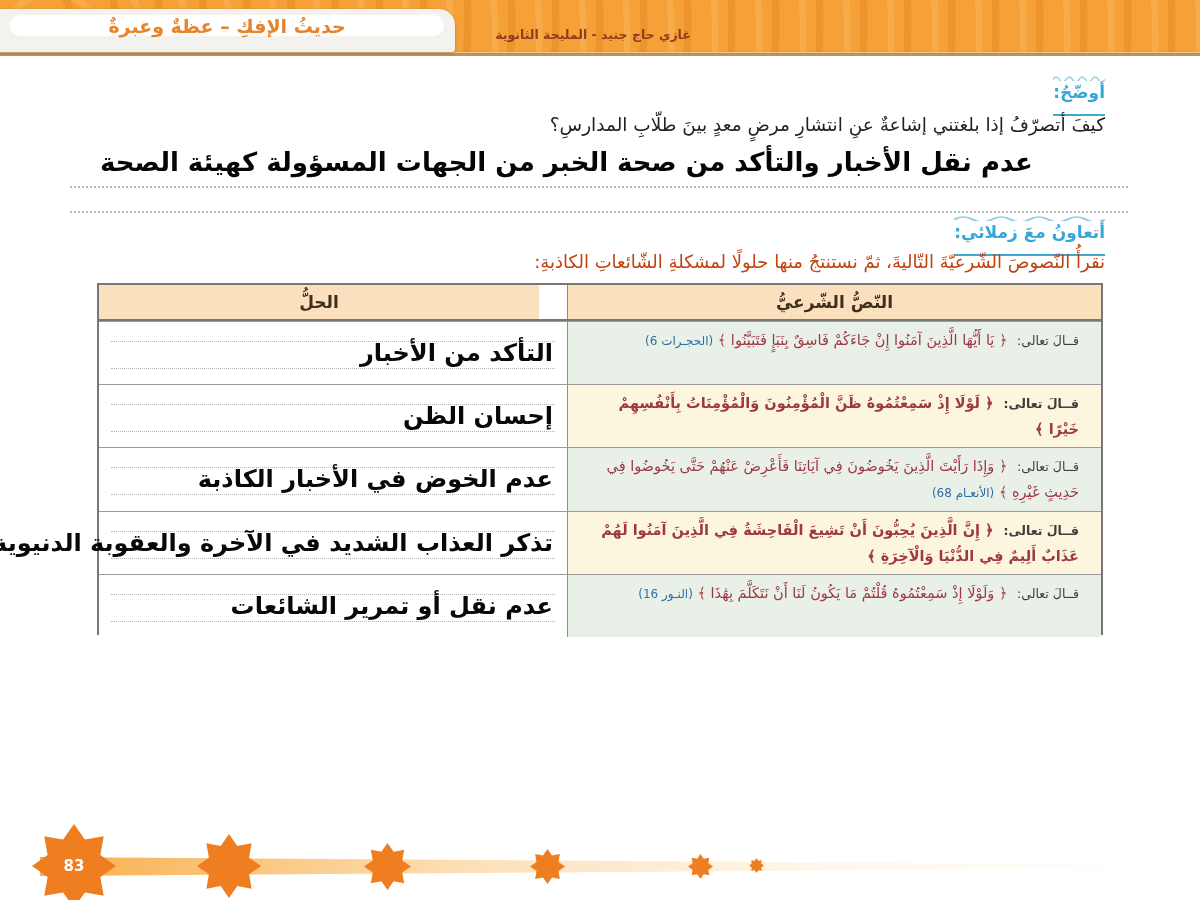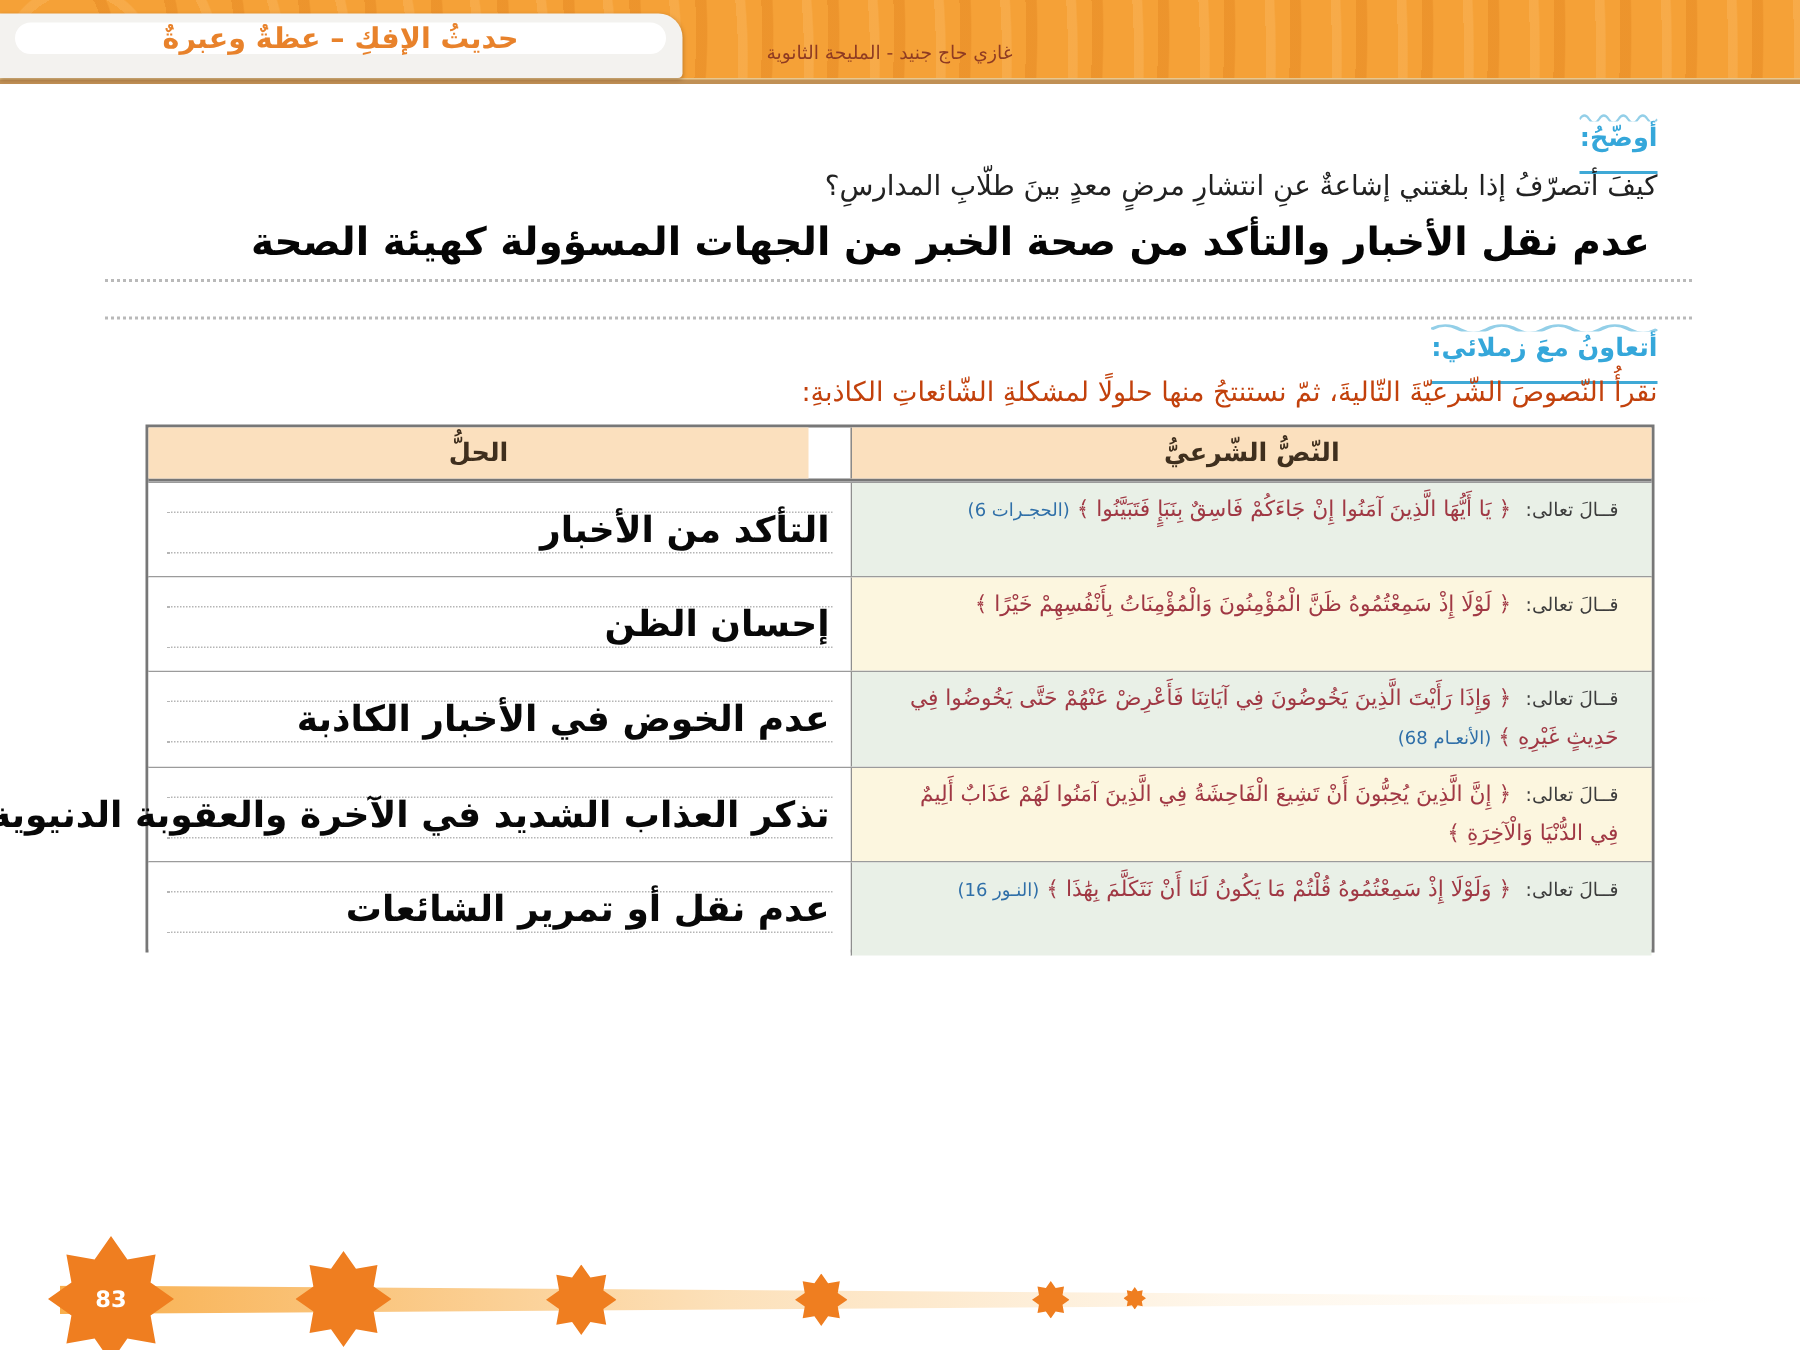--- a/index.html
+++ b/index.html
@@ -21,34 +21,34 @@
     background:#F3F2EF;border-top-right-radius:16px;border-bottom-right-radius:3px;
     box-shadow:0 1px 3px rgba(80,40,0,.35);
   }
   .title-pill{
     position:absolute;top:6px;left:10px;width:434px;height:21px;background:#ffffff;border-radius:16px;
     display:flex;align-items:center;justify-content:center;
     color:#E8822B;font-weight:bold;font-size:19px;
   }
   .author{
     position:absolute;top:27px;left:468px;width:250px;text-align:center;
-    color:#8F3B22;font-size:12.5px;font-weight:normal;
+    color:#8F3B22;font-size:12.5px;font-weight:bold;
   }
   
   .sec-head{position:absolute;right:95px;display:inline-block;}
   .sec-label{
     display:inline-block;color:#35A7DA;font-weight:bold;font-size:17px;
     border-bottom:2px solid #3FA9D6;padding-bottom:12px;
   }
   .scallop{position:absolute;top:-8px;left:0;width:100%;height:7px;}
   .scallop path{stroke:#93CFE8;stroke-width:1.6;fill:none;}
   
   .question{position:absolute;top:114px;right:95px;font-size:18.5px;color:#222222;}
   .answer{
-    position:absolute;top:147px;right:100px;width:1000px;text-align:right;
+    position:absolute;top:147px;right:100px;width:1000px;text-align:left;
     font-size:26px;font-weight:bold;color:#050505;white-space:nowrap;
   }
   .ansline{position:absolute;right:72px;left:70px;border-bottom:2px dotted #b9b9b9;height:0;}
   .instruction{position:absolute;top:251px;right:95px;font-size:18px;color:#c2410c;margin-left:48px;}
   
   .qtable{
     position:absolute;top:283px;right:97px;width:1006px;height:352px;
     border:2px solid #777777;background:#ffffff;box-sizing:border-box;
   }
   .thead{display:flex;height:34px;border-bottom:2px solid #777777;}
@@ -58,21 +58,21 @@
   }
   .th-verse{width:534px;border-left:1.5px solid #8a8a8a;margin-left:28px;}
   .th-sol{flex:1;}
   .trow{display:flex;height:63.2px;border-top:1px solid #9b9b9b;box-sizing:border-box;}
   .trow:first-of-type{border-top:none;}
   .vcell{
     width:534px;border-left:1.5px solid #8f8f8f;box-sizing:border-box;
     padding:5px 22px 3px;font-size:14.5px;line-height:1.8;
   }
   .vcell[data-bg="green"]{background:#E9F0E7;}
-  .vcell[data-bg="cream"]{background:#FCF6DF;}
+  .vcell[data-bg="cream"]{background:#FCF6DF;font-weight:bold;}
   .qal{color:#3c3c3c;font-size:12.5px;margin-left:5px;}
   .vtext{color:#A03844;}
   .ref{color:#2F6FA8;font-size:12px;}
   .scell{flex:1;position:relative;background:#ffffff;overflow:visible;}
   .dl{position:absolute;right:12px;left:12px;border-bottom:1.6px dotted #b5b5b5;height:0;}
   .dl1{top:19px;} .dl2{top:46px;}
   .sol{
     position:absolute;right:14px;top:50%;transform:translateY(-50%);
     font-weight:bold;font-size:24px;color:#080808;white-space:nowrap;z-index:3;
   }

